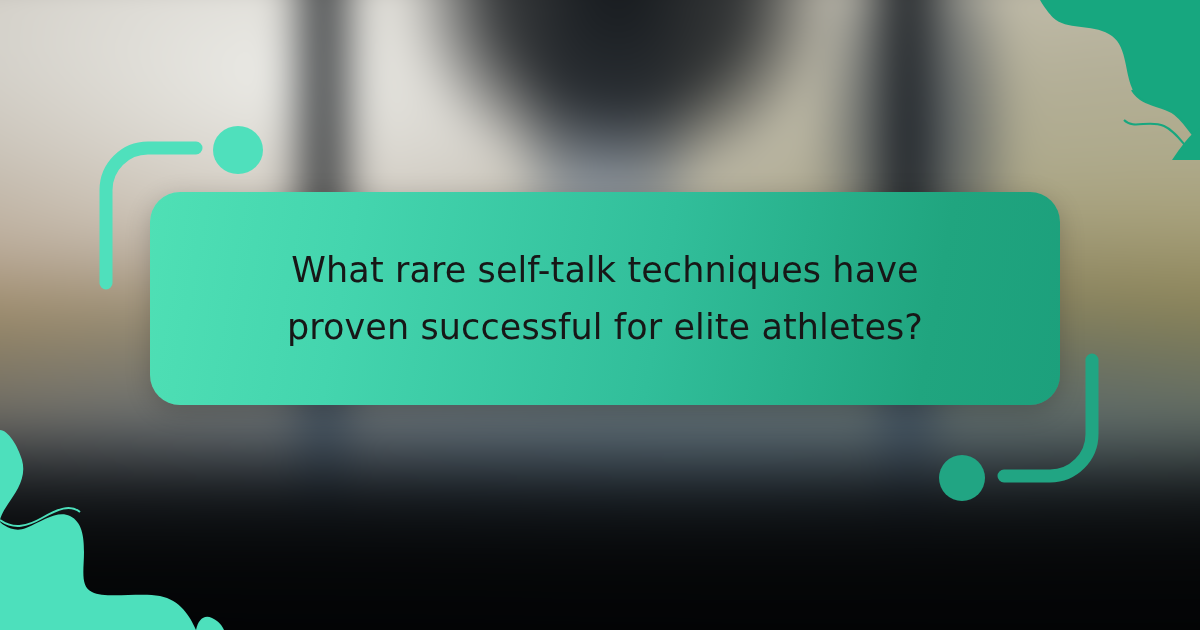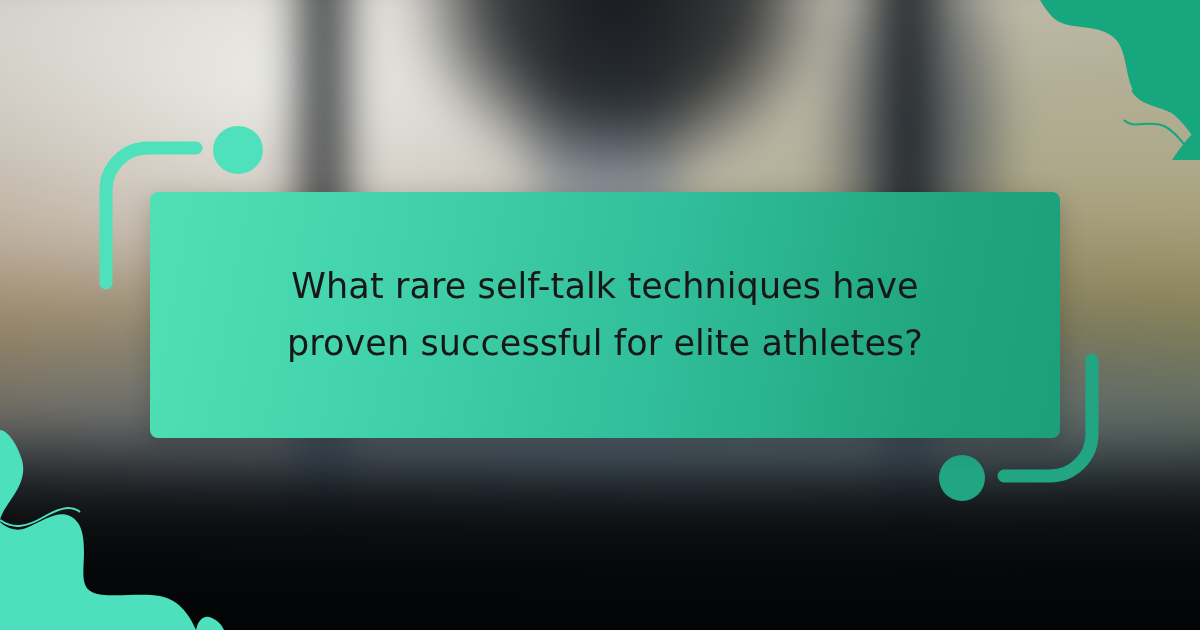--- a/index.html
+++ b/index.html
@@ -83,22 +83,22 @@
   .dot { position: absolute; border-radius: 50%; }
   .dot-tl { left: 213px; top: 126px; width: 50px; height: 48px; background: #4FE0BC; }
   .dot-br { left: 939px; top: 455px; width: 46px; height: 46px; background: #21A583; }
 
   
   .card {
     position: absolute;
     left: 150px;
     top: 192px;
     width: 910px;
-    height: 246px;
-    border-radius: 8px;
+    height: 213px;
+    border-radius: 30px;
     background: linear-gradient(100deg, #4FE0B5 0%, #44D5AE 22%, #31BE9A 56%, #20A57F 85%, #1CA07C 100%);
     box-shadow: 0 6px 26px rgba(0,0,0,0.20);
     display: flex;
     align-items: center;
     justify-content: center;
     box-sizing: border-box;
     padding: 0 42px;
   }
   .card-text {
     margin: 0;

